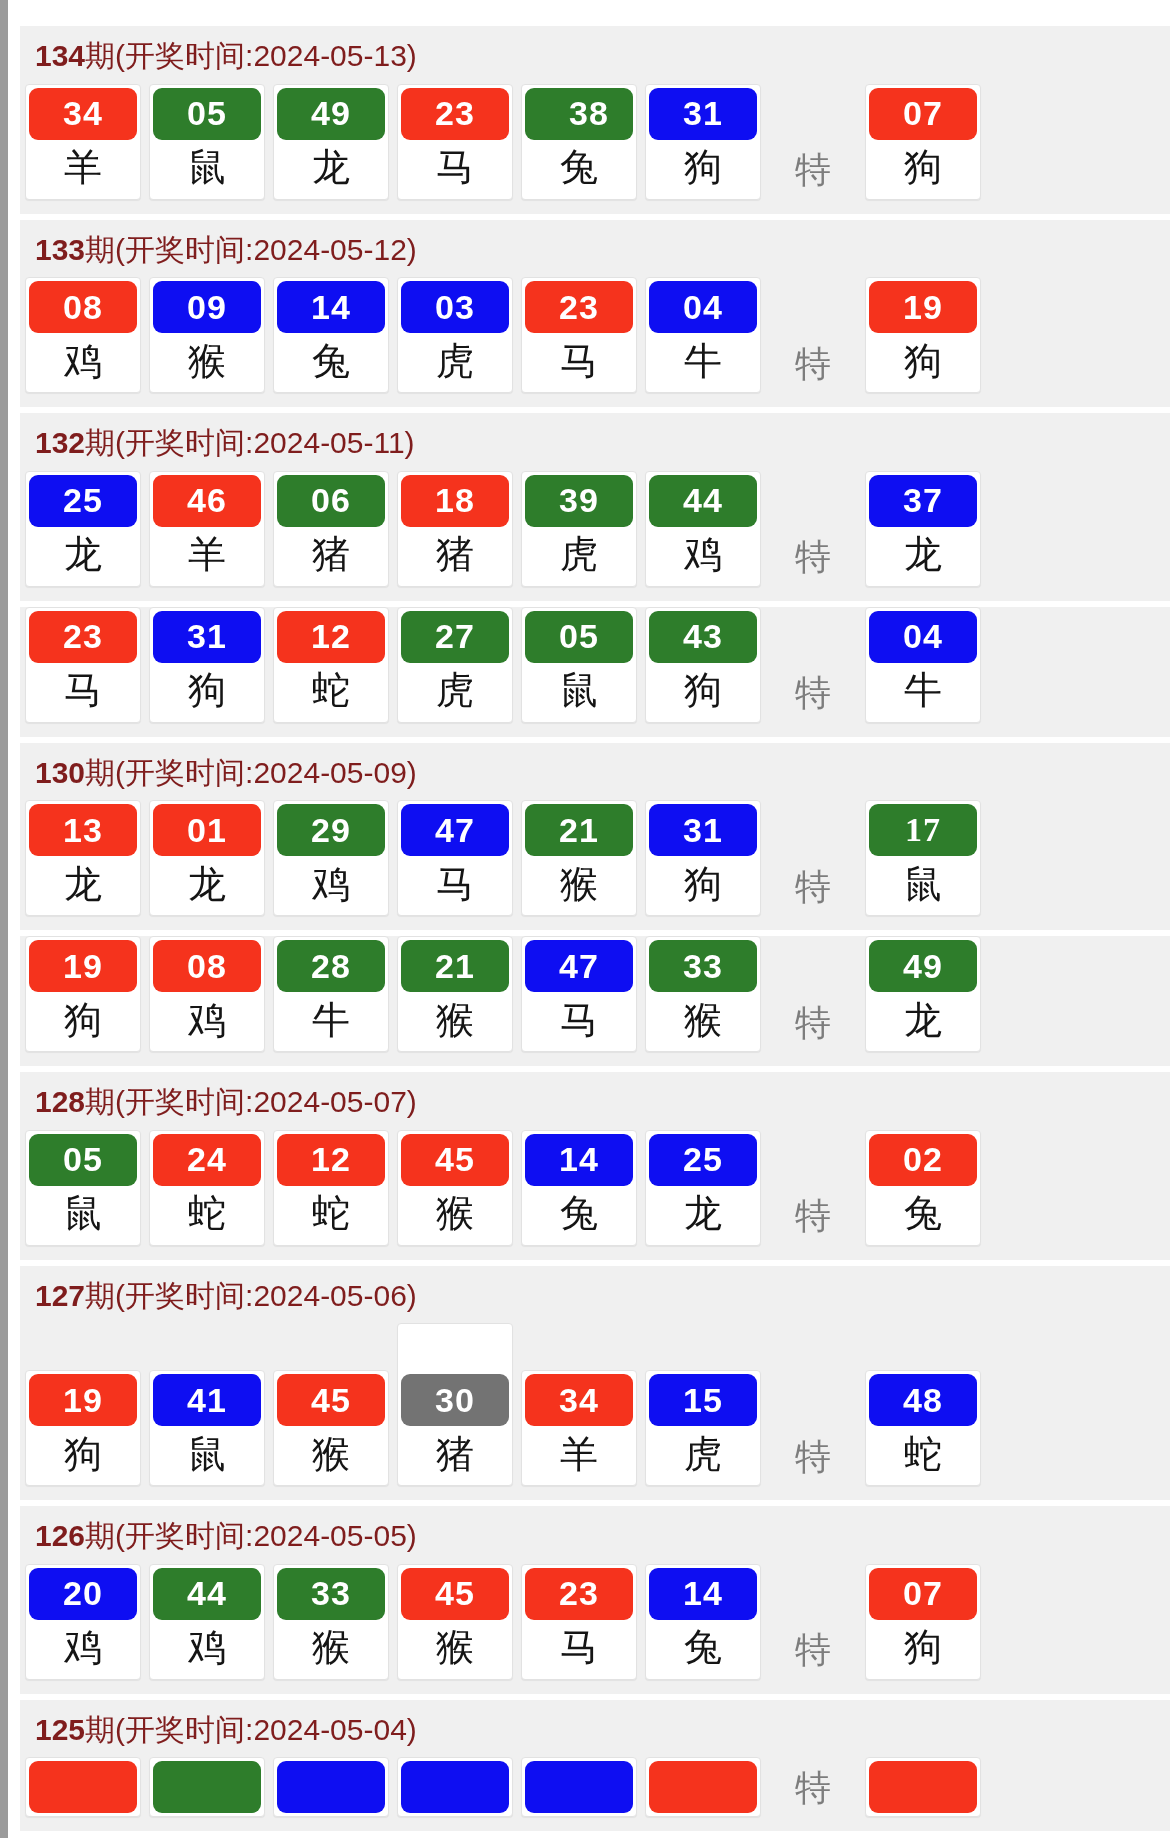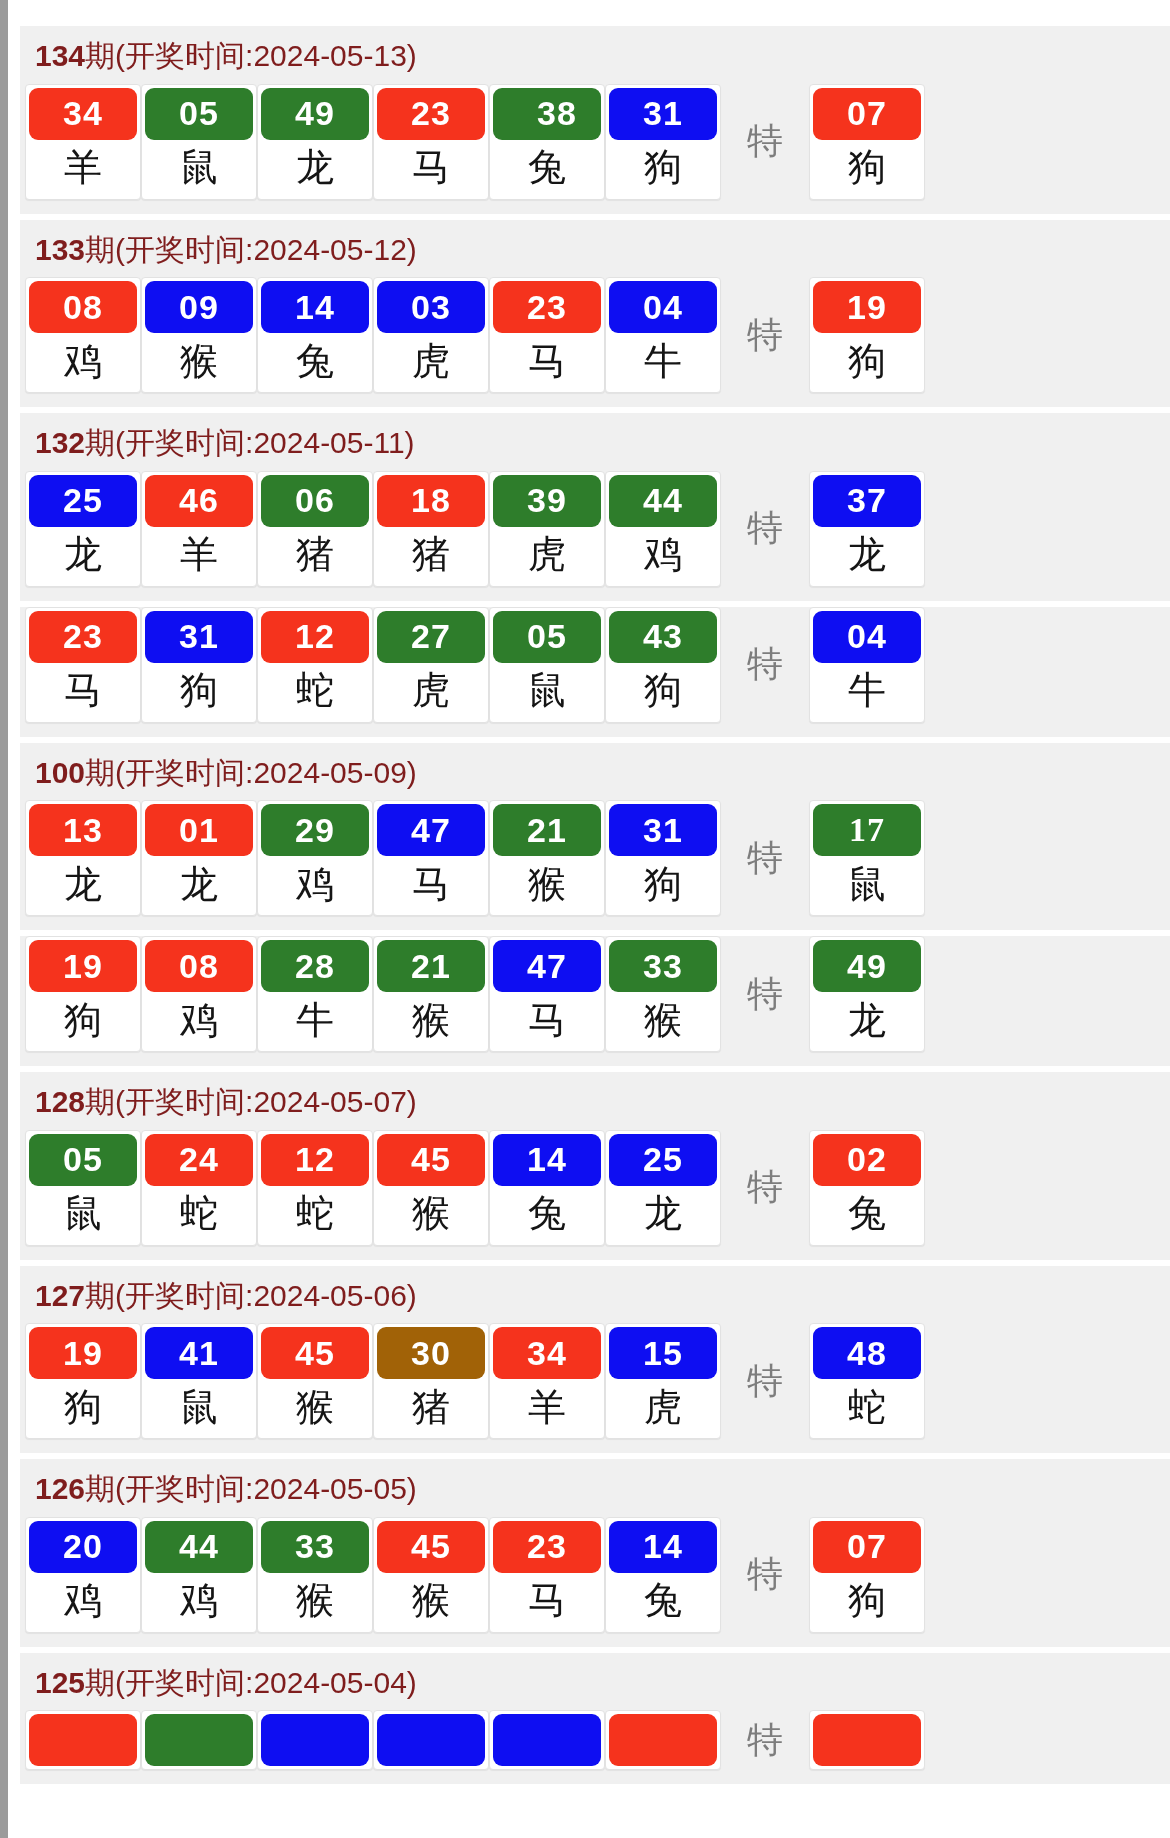--- a/index.html
+++ b/index.html
@@ -28,22 +28,23 @@
     padding: 13px 0 10px 15px;
     font-size: 30px;
     line-height: 1.15;
     color: #7f1d1d;
     white-space: nowrap;
   }
   .hdr .p { font-weight: 700; }
   .hdr .s { font-weight: 400; }
   .row {
     display: flex;
-    align-items: center;
+    align-items: flex-end;
     padding-left: 5px;
+    gap: 8px;
   }
   .card {
     width: 116px;
     box-sizing: border-box;
     background: #ffffff;
     border: 1px solid #e2e2e2;
     border-radius: 4px;
     padding: 3px;
     box-shadow: 0 1px 1px rgba(0,0,0,0.06);
   }
@@ -235,21 +236,21 @@
   </div>
 <div class="te">特</div>
   <div class="card">
     <div class="num" style="background-color: rgb(14, 14, 242);">04</div>
     <div class="zod">牛</div>
   </div>
 </div>
   </section>
 
   <section class="block">
-    <div class="hdr"><span class="p">100</span><span class="s">期(开奖时间:2024-05-09)</span></div>
+    <div class="hdr"><span class="p">130</span><span class="s">期(开奖时间:2024-05-09)</span></div>
     <div class="row">
   <div class="card">
     <div class="num" style="background-color: rgb(245, 51, 29);">13</div>
     <div class="zod">龙</div>
   </div>
 
   <div class="card">
     <div class="num" style="background-color: rgb(245, 51, 29);">01</div>
     <div class="zod">龙</div>
   </div>
@@ -372,21 +373,21 @@
     <div class="num" style="background-color: rgb(14, 14, 242);">41</div>
     <div class="zod">鼠</div>
   </div>
 
   <div class="card">
     <div class="num" style="background-color: rgb(245, 51, 29);">45</div>
     <div class="zod">猴</div>
   </div>
 
   <div class="card">
-    <div class="num" style="background-color: #a16207;">30</div>
+    <div class="num" style="background-color: #737373; margin-top: 47px;">30</div>
     <div class="zod">猪</div>
   </div>
 
   <div class="card">
     <div class="num" style="background-color: rgb(245, 51, 29);">34</div>
     <div class="zod">羊</div>
   </div>
 
   <div class="card">
     <div class="num" style="background-color: rgb(14, 14, 242);">15</div>

